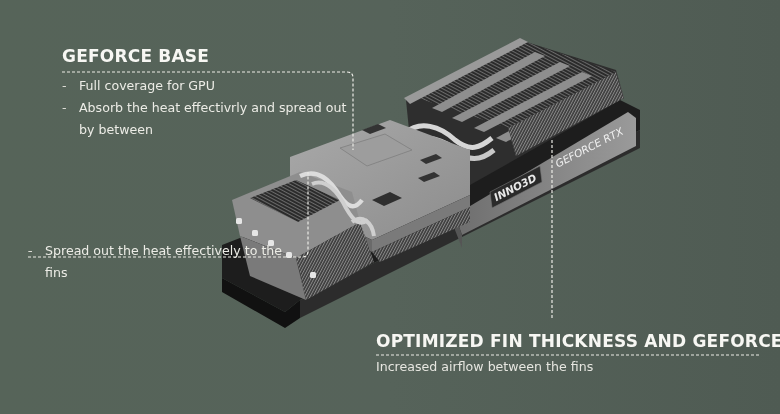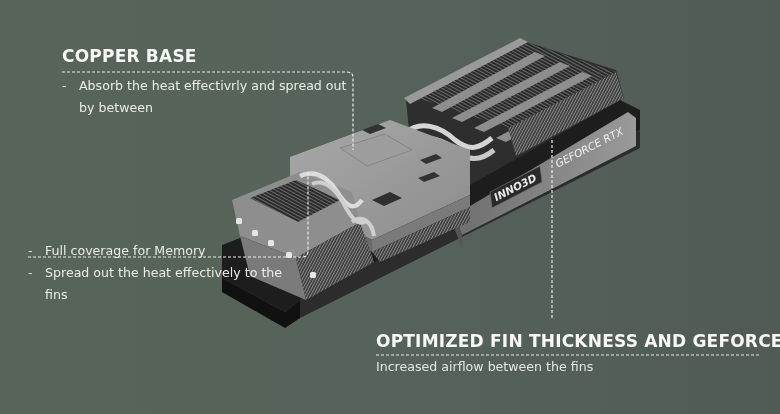--- a/index.html
+++ b/index.html
@@ -121,37 +121,37 @@
   <svg class="lines" viewBox="0 0 780 414" xmlns="http://www.w3.org/2000/svg">
     <g fill="none" stroke="#ecece6" stroke-width="1.2" stroke-dasharray="3,2">
       <path d="M62,72 L347,72 Q353,72 353,78 L353,150"></path>
       <path d="M28,257 L302,257 Q308,257 308,251 L308,172"></path>
       <path d="M552,140 L552,318"></path>
       <path d="M376,355 L761,355"></path>
     </g>
   </svg>
 
   <div class="callout" id="copper">
-    <div class="title">COPPER BASE</div>
+    <div class="title">GEFORCE BASE</div>
     <ul class="bullets">
       <li>
         <span class="dash">-</span>
+        <span>Full coverage for GPU</span>
       </li>
       <li>
         <span class="dash">-</span>
         <span>Absorb the heat effectivrly and spread out by between</span>
       </li>
     </ul>
   </div>
 
   <div class="callout" id="aluminum">
     <ul class="bullets">
       <li>
         <span class="dash">-</span>
-        <span>Full coverage for Memory</span>
       </li>
       <li>
         <span class="dash">-</span>
         <span>Spread out the heat effectively to the fins</span>
       </li>
     </ul>
   </div>
 
   <div class="callout" id="fins">
     <div class="title">OPTIMIZED FIN THICKNESS AND GEFORCE</div>

